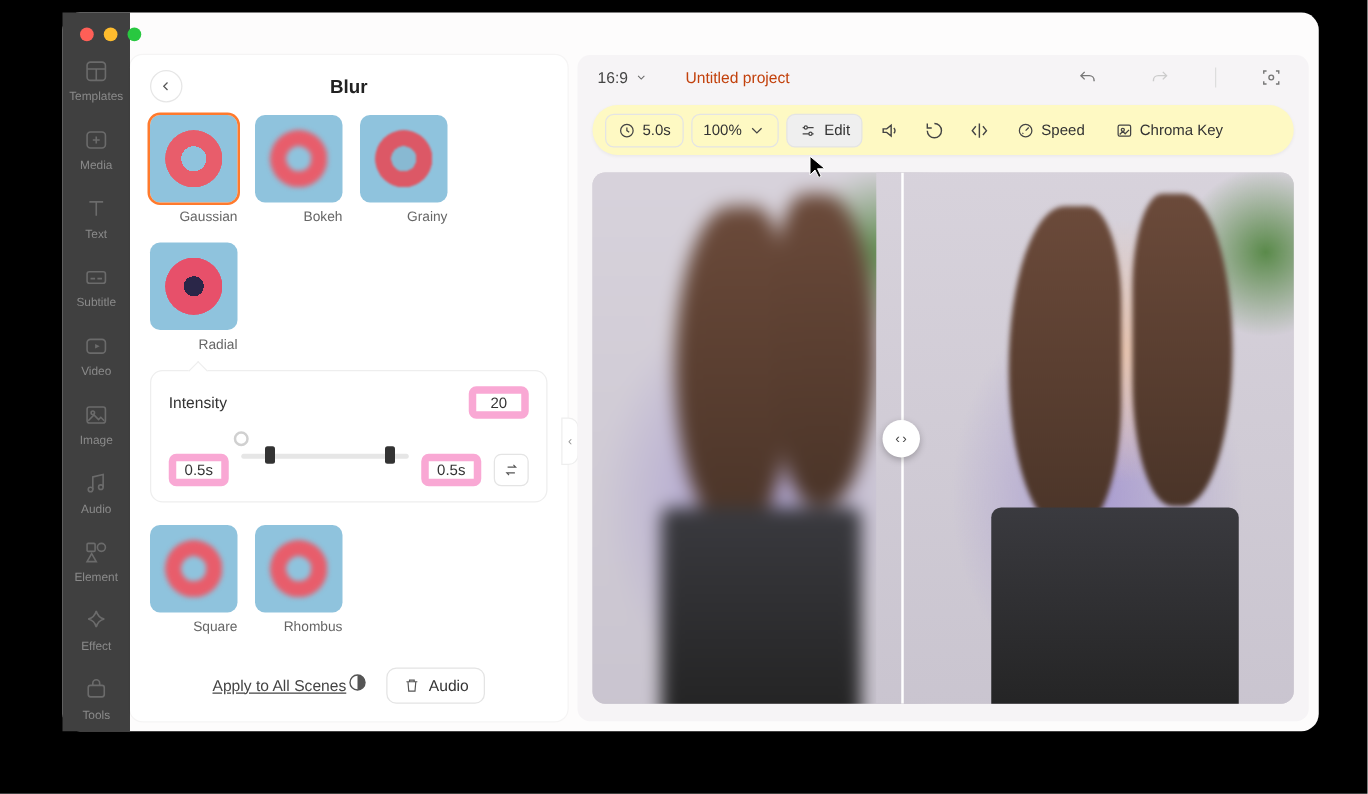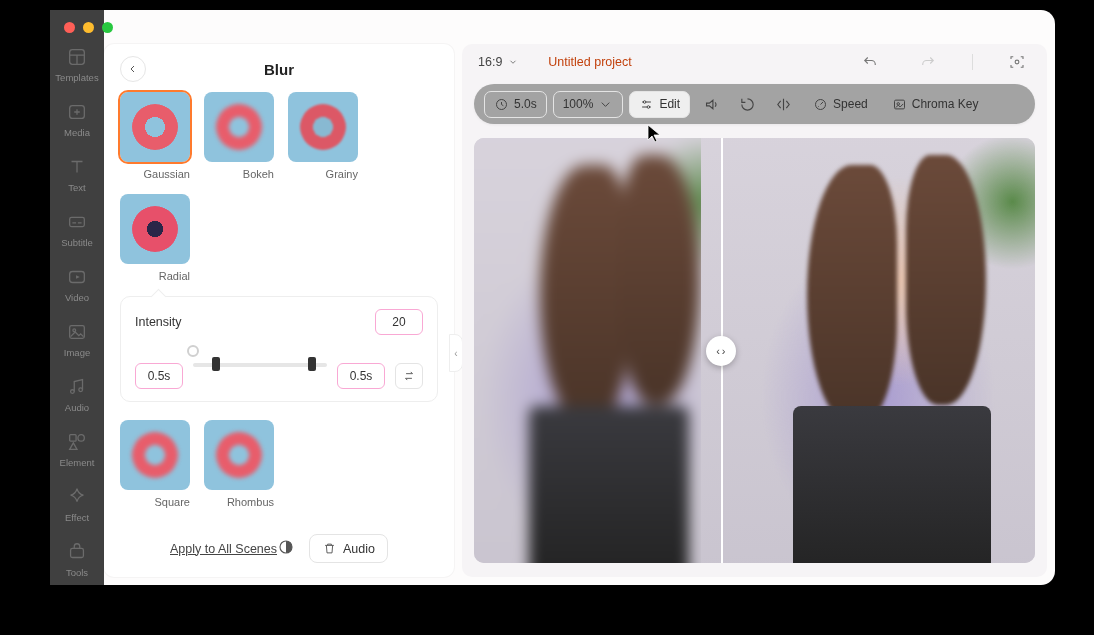--- a/index.html
+++ b/index.html
@@ -61,21 +61,21 @@
   .controls-card {
     margin-top: 14px; border: 1px solid #eee; border-radius: 10px; padding: 12px 14px;
     display: flex; flex-direction: column; gap: 14px; position: relative;
   }
   .controls-card::before {
     content: ""; position: absolute; top: -6px; left: 32px; width: 10px; height: 10px;
     background: #fff; border-left: 1px solid #eee; border-top: 1px solid #eee; transform: rotate(45deg);
   }
   .crow { display: flex; align-items: center; justify-content: space-between; font-size: 12.5px; color: #333; }
   .valbox {
-    width: 48px; height: 26px; border: 1px solid #f9a8d4; border-radius: 6px;
+    width: 48px; height: 26px; border: 6px solid #f9a8d4; border-radius: 6px;
     display: flex; align-items: center; justify-content: center; font-size: 12px; color: #333;
   }
   .toggle {
     width: 34px; height: 20px; border-radius: 10px; background: #ff7a2d; position: relative;
   }
   .toggle::after {
     content: ""; position: absolute; right: 2px; top: 2px; width: 16px; height: 16px;
     background: #fff; border-radius: 50%;
   }
   .slider-track {
@@ -131,21 +131,21 @@
   .aspect { display: flex; align-items: center; gap: 6px; cursor: pointer; }
   .aspect svg { width: 10px; height: 10px; stroke: #666; fill: none; stroke-width: 2; }
   .proj-title { color: #c2410c; }
   .head-spacer { flex: 1; }
   .hicon { width: 28px; height: 28px; display: flex; align-items: center; justify-content: center; cursor: pointer; }
   .hicon svg { width: 18px; height: 18px; stroke: #777; fill: none; stroke-width: 1.5; }
   .hicon.disabled svg { stroke: #ccc; }
   .vdiv { width: 1px; height: 16px; background: #ddd; }
 
   .toolbar {
-    margin: 4px 12px 0; height: 40px; background: #a3a3a3; border-radius: 22px;
+    margin: 4px 12px 0; height: 40px; background: #fef9c3; border-radius: 22px;
     display: flex; align-items: center; padding: 0 10px; gap: 6px;
     box-shadow: 0 1px 3px rgba(0,0,0,0.06);
   }
   .tbtn {
     display: flex; align-items: center; gap: 5px; padding: 5px 9px; border-radius: 7px;
     font-size: 12px; color: #333; cursor: pointer;
   }
   .tbtn.bordered { border: 1px solid #e4e4e4; }
   .tbtn.active { background: #efefef; }
   .tbtn svg { width: 15px; height: 15px; stroke: #444; fill: none; stroke-width: 1.6; }

